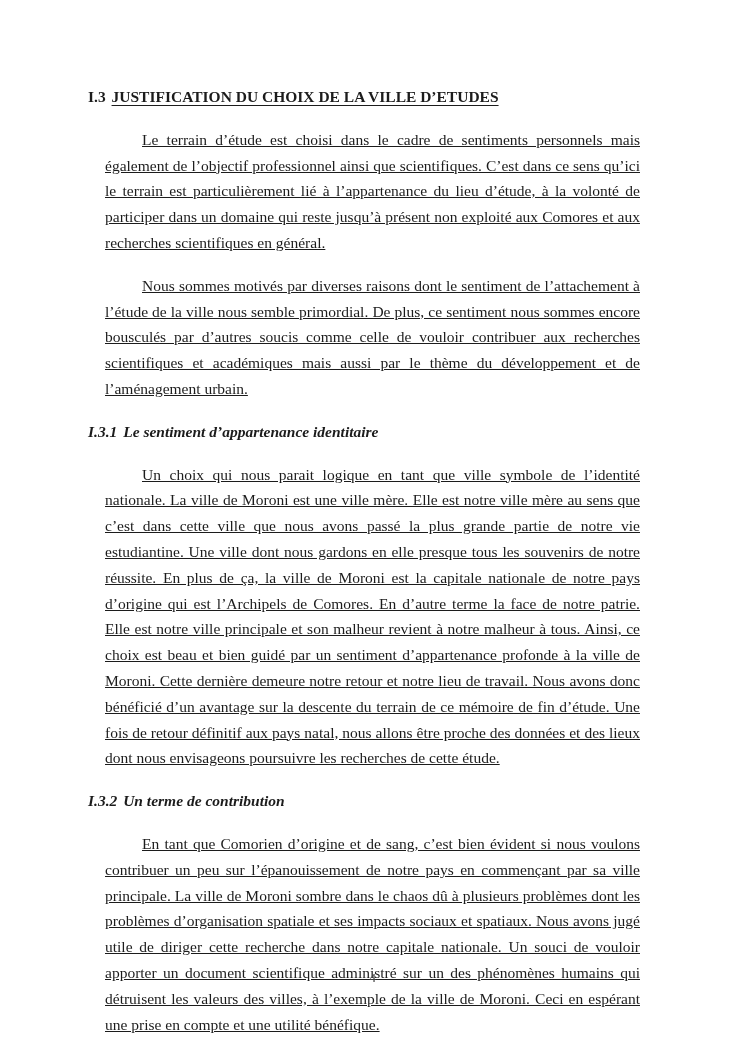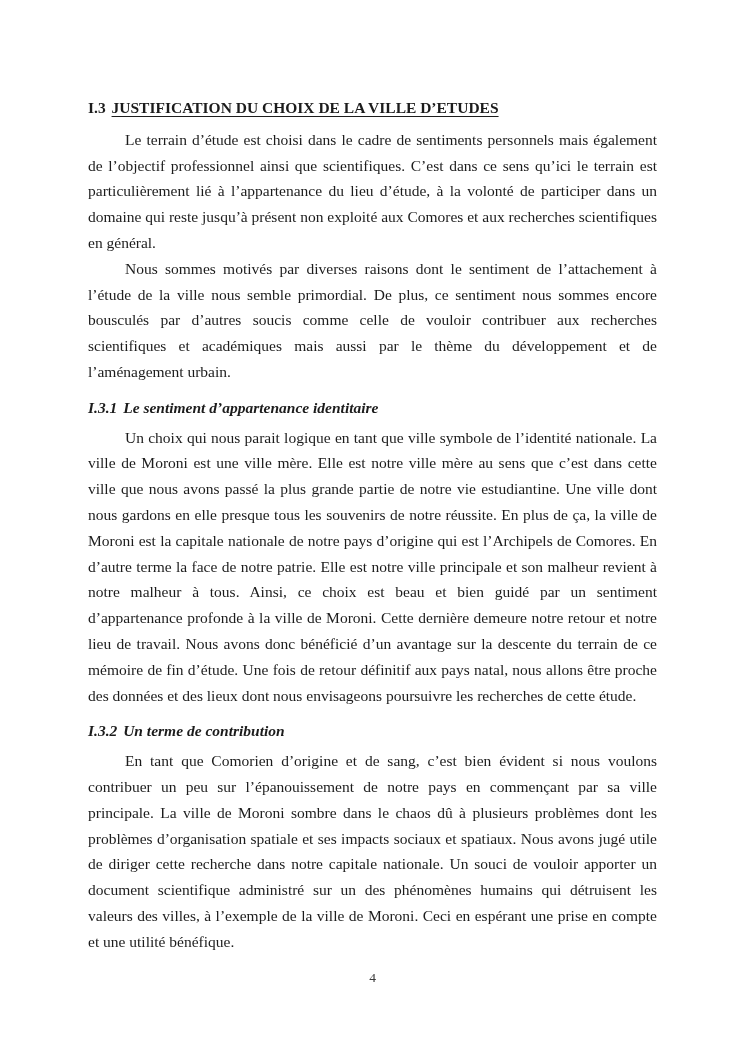--- a/index.html
+++ b/index.html
@@ -16,21 +16,21 @@
   .sheet {
     position: relative;
     width: 745px;
     height: 1053px;
     background: #ffffff;
     overflow: hidden;
   }
   .content {
     position: absolute;
     left: 88px;
-    top: 95px;
+    top: 84px;
     width: 569px;
     font-size: 15.5px;
     line-height: 25.8px;
     text-align: justify;
   }
   .h-main {
     font-size: 15.5px;
     line-height: 25.8px;
     font-weight: bold;
     margin: 0 0 6px 0;
@@ -43,22 +43,23 @@
   .h-sub {
     font-size: 15.5px;
     line-height: 25.8px;
     font-weight: bold;
     font-style: italic;
     margin: 10px 0 4px 0;
     text-align: left;
   }
   .h-num { margin-right: 2px; }
   p.body-para {
-    margin: 0;
+    margin: 17px;
     text-indent: 37px;
+    text-decoration: underline;
   }
   .page-num {
     position: absolute;
     left: 0;
     right: 0;
     top: 970px;
     text-align: center;
     font-size: 13.5px;
     color: #3a3a3a;
   }

